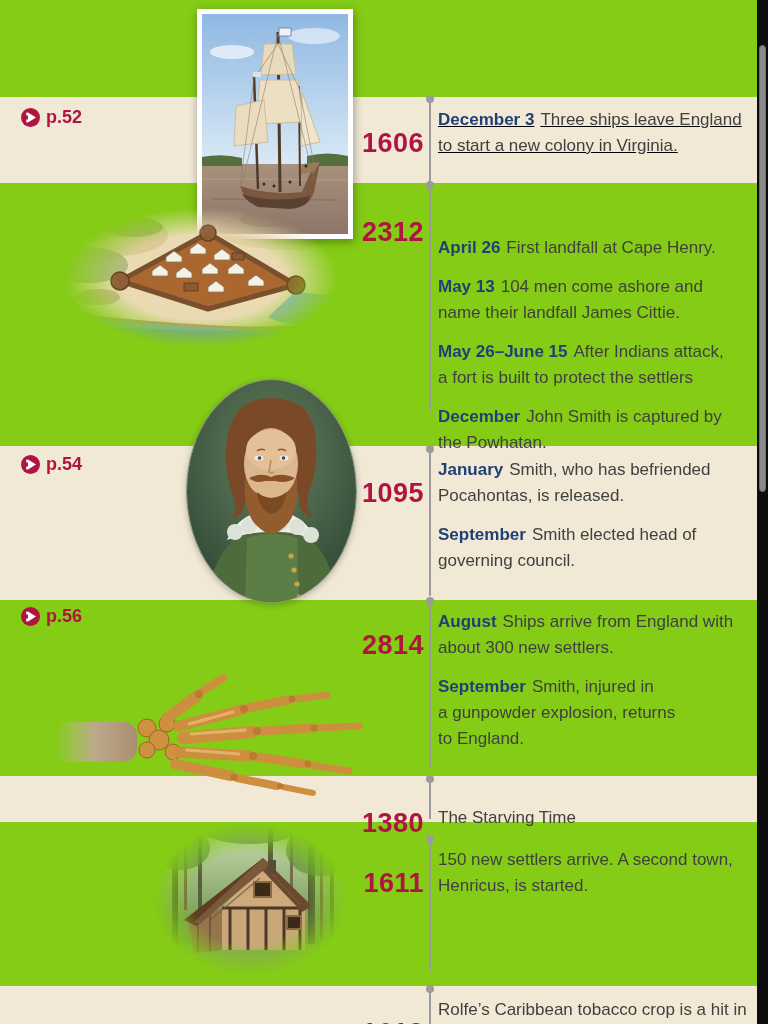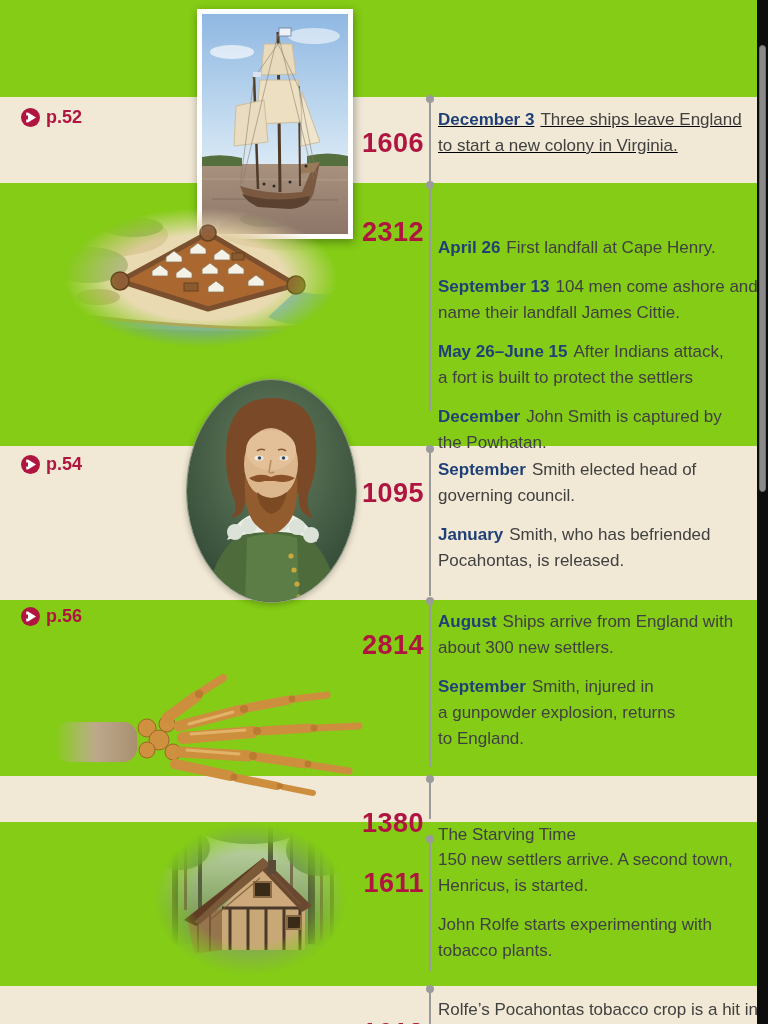--- a/index.html
+++ b/index.html
@@ -74,69 +74,67 @@
       <div class="entry-year" style="top: 101px; color: rgb(176, 21, 64);">1606</div>
       <div class="entry-text" style="top: 107px; text-decoration: underline;">
         <p class="event-p" style="color: rgb(64, 64, 64);"><b class="event-date" style="color: rgb(31, 64, 119);">December 3</b>Three ships leave England
 to start a new colony in Virginia.</p>
       </div>
       <div class="entry-dot" style="top: 181px; background: rgb(155, 155, 155);"></div>
       <div class="entry-line" style="top: 185px; height: 226px; background: rgb(155, 155, 155);"></div>
       <div class="entry-year" style="top: 190px; color: rgb(176, 21, 64);">2312</div>
       <div class="entry-text" style="top: 192px; margin-top: 43px;">
         <p class="event-p" style="color: rgb(64, 64, 64);"><b class="event-date" style="color: rgb(31, 64, 119);">April 26</b>First landfall at Cape Henry.</p>
-        <p class="event-p" style="color: rgb(64, 64, 64);"><b class="event-date" style="color: rgb(31, 64, 119);">September 13</b>104 men come ashore and
+        <p class="event-p" style="color: rgb(64, 64, 64);"><b class="event-date" style="color: rgb(31, 64, 119);">May 13</b>104 men come ashore and
 name their landfall James Cittie.</p>
         <p class="event-p" style="color: rgb(64, 64, 64);"><b class="event-date" style="color: rgb(31, 64, 119);">May 26–June 15</b>After Indians attack,
 a fort is built to protect the settlers</p>
         <p class="event-p" style="color: rgb(64, 64, 64);"><b class="event-date" style="color: rgb(31, 64, 119);">December</b>John Smith is captured by
 the Powhatan.</p>
       </div>
       <div class="band" style="top: 446px; height: 154px; background: rgb(241, 233, 213);"></div>
       <div class="entry-dot" style="top: 445px; background: rgb(155, 155, 155);"></div>
       <div class="entry-line" style="top: 449px; height: 147px; background: rgb(155, 155, 155);"></div>
       <div class="entry-year" style="top: 451px; color: rgb(176, 21, 64);">1095</div>
       <div class="entry-text" style="top: 457px;">
+        <p class="event-p" style="color: rgb(64, 64, 64);"><b class="event-date" style="color: rgb(31, 64, 119);">January</b>Smith, who has befriended
+Pocahontas, is released.</p>
         <p class="event-p" style="color: rgb(64, 64, 64);"><b class="event-date" style="color: rgb(31, 64, 119);">September</b>Smith elected head of
 governing council.</p>
-        <p class="event-p" style="color: rgb(64, 64, 64);"><b class="event-date" style="color: rgb(31, 64, 119);">January</b>Smith, who has befriended
-Pocahontas, is released.</p>
       </div>
       <div class="entry-dot" style="top: 597px; background: rgb(155, 155, 155);"></div>
       <div class="entry-line" style="top: 601px; height: 166px; background: rgb(155, 155, 155);"></div>
       <div class="entry-year" style="top: 603px; color: rgb(176, 21, 64);">2814</div>
       <div class="entry-text" style="top: 609px;">
         <p class="event-p" style="color: rgb(64, 64, 64);"><b class="event-date" style="color: rgb(31, 64, 119);">August</b>Ships arrive from England with
 about 300 new settlers.</p>
         <p class="event-p" style="color: rgb(64, 64, 64);"><b class="event-date" style="color: rgb(31, 64, 119);">September</b>Smith, injured in
 a gunpowder explosion, returns
 to England.</p>
       </div>
       <div class="band" style="top: 776px; height: 46px; background: rgb(241, 233, 213);"></div>
       <div class="entry-dot" style="top: 775px; background: rgb(155, 155, 155);"></div>
       <div class="entry-line" style="top: 779px; height: 40px; background: rgb(155, 155, 155);"></div>
       <div class="entry-year" style="top: 781px; color: rgb(176, 21, 64);">1380</div>
-      <div class="entry-text" style="top: 822px;">
+      <div class="entry-text" style="top: 805px;">
         <p class="event-p" style="color: rgb(64, 64, 64);">The Starving Time</p>
       </div>
       <div class="entry-dot" style="top: 835px; background: rgb(155, 155, 155);"></div>
       <div class="entry-line" style="top: 839px; height: 132px; background: rgb(155, 155, 155);"></div>
       <div class="entry-year" style="top: 841px; color: rgb(176, 21, 64);">1611</div>
       <div class="entry-text" style="top: 847px;">
         <p class="event-p" style="color: rgb(64, 64, 64);">150 new settlers arrive. A second town,
 Henricus, is started.</p>
-        <p class="event-p" style="color: rgb(64, 64, 64);">John Rolfe starts experimenting with
-tobacco plants.</p>
       </div>
       <div class="band" style="top: 986px; height: 38px; background: rgb(241, 233, 213);"></div>
       <div class="entry-dot" style="top: 985px; background: rgb(155, 155, 155);"></div>
       <div class="entry-line" style="top: 989px; height: 35px; background: rgb(155, 155, 155);"></div>
       <div class="entry-year" style="top: 991px; color: rgb(176, 21, 64);">1612</div>
       <div class="entry-text" style="top: 997px;">
-        <p class="event-p" style="color: rgb(64, 64, 64);">Rolfe’s Pocahontas tobacco crop is a hit in</p>
+        <p class="event-p" style="color: rgb(64, 64, 64);">Rolfe’s Caribbean tobacco crop is a hit in</p>
       </div>
     </div>
 
   <div id="ship-photo" class="img-box" style="left:197px;top:9px;width:146px;height:220px;">
     <svg width="146" height="220" viewBox="0 0 146 220">
       <defs>
         <linearGradient id="sky" x1="0" y1="0" x2="0" y2="1">
           <stop offset="0" stop-color="#8fb8e2"></stop>
             <stop offset="1" stop-color="#d9e9f5"></stop>
         </linearGradient>

